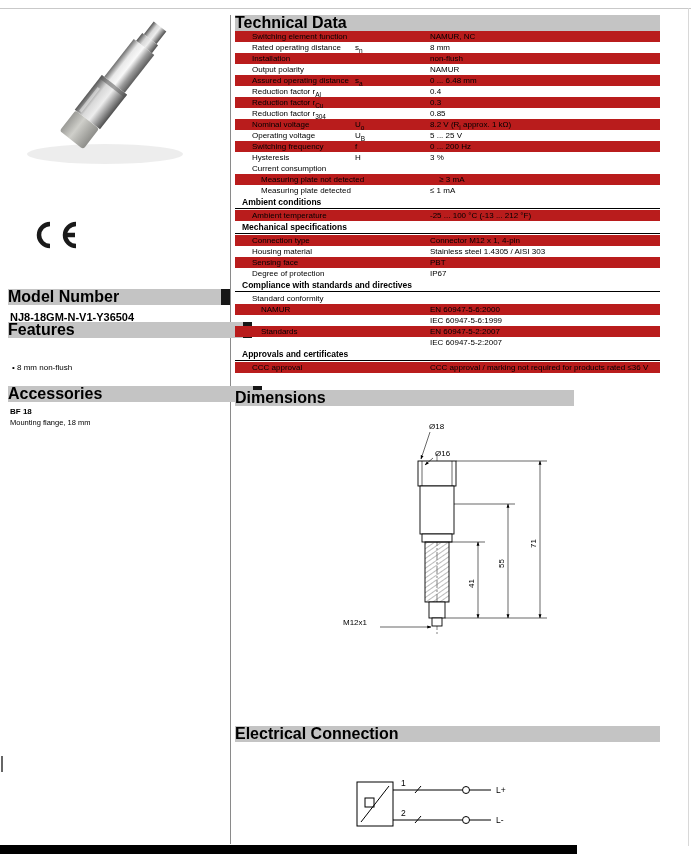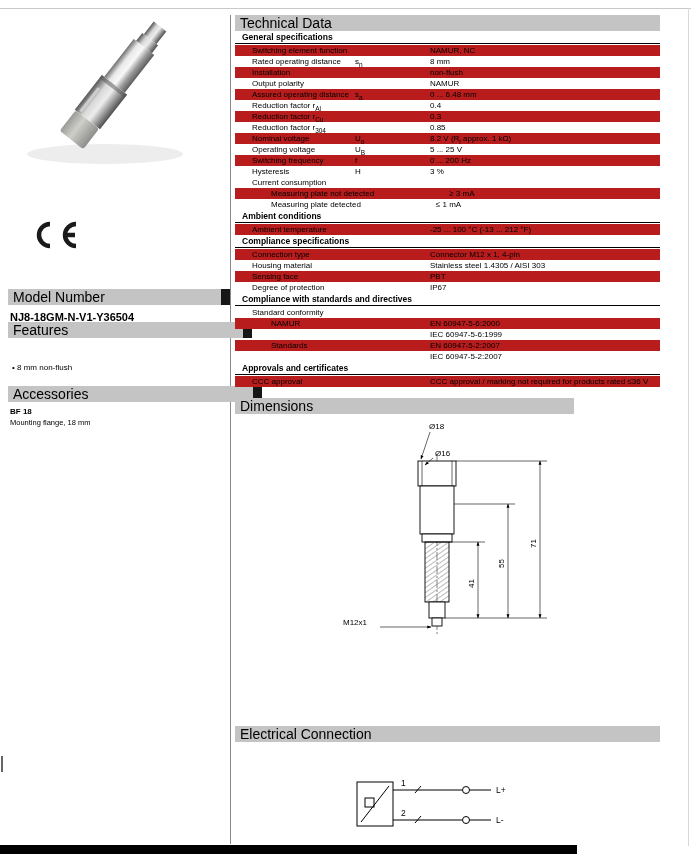--- a/index.html
+++ b/index.html
@@ -7,45 +7,45 @@
   body{font-family:"Liberation Sans",sans-serif;color:#000}
   .page{position:relative;width:691px;height:854px;background:#fff;overflow:hidden}
   .abs{position:absolute}
 
   .hairline-top{left:0;top:8px;width:691px;height:1px;background:#c9c9c9}
   .hairline-right{left:688px;top:8px;width:1px;height:838px;background:#d8d8d8}
   .vdivider{left:230px;top:15px;width:1px;height:829px;background:#8a8a8a}
   .footer-bar{left:0;top:845px;width:577px;height:9px;background:#000}
   .edge-mark{left:1px;top:756px;width:2px;height:16px;background:#666}
 
-  .bar{position:absolute;height:16px;background:#c4c4c4;font-weight:normal;
-       font-size:14px;line-height:16px;padding-left:5px;white-space:nowrap}
+  .bar{position:absolute;height:16px;background:#c4c4c4;font-weight:bold;
+       font-size:16px;line-height:16px;white-space:nowrap}
   .bar.cap{background:linear-gradient(to right,#c4c4c4 calc(100% - 9px),#161616 calc(100% - 9px))}
   .bar-model{left:8px;top:289px;width:222px}
   .bar-features{left:8px;top:322px;width:244px}
   .bar-acc{left:8px;top:386px;width:254px}
   .bar-tech{left:235px;top:15px;width:425px}
-  .bar-dims{left:235px;top:398px;width:339px}
+  .bar-dims{left:235px;top:390px;width:339px}
   .bar-elec{left:235px;top:726px;width:425px}
 
   .photo-svg{left:10px;top:16px}
   .ce-svg{left:30px;top:221px}
   .model-value{left:10px;top:311px;font-size:11px;font-weight:bold;white-space:nowrap}
   .feature-item{left:12px;top:363px;font-size:8px;white-space:nowrap}
   .feature-item::before{content:"•  "}
   .acc-name{left:10px;top:407px;font-size:8px;font-weight:bold;white-space:nowrap}
   .acc-desc{left:10px;top:418px;font-size:7.5px;white-space:nowrap}
 
   .tech-table{left:235px;top:31px;width:425px}
   .sec-title{font-weight:bold;font-size:8.5px;line-height:9px;padding:2px 0 1px 7px;
              border-bottom:1px solid #000;margin-bottom:1px;white-space:nowrap}
   .row{display:flex;font-size:8px;line-height:11px;min-height:11px}
   .row.shade{background:#b91c1c}
   .c-label{flex:0 0 120px;padding-left:17px;white-space:nowrap}
-  .row.ind2 .c-label{padding-left:36px}
+  .row.ind2 .c-label{padding-left:26px}
   .c-sym{flex:0 0 75px;white-space:nowrap}
   .c-val{flex:1 1 auto;white-space:nowrap}
   sub{font-size:6.5px;line-height:0}
 
   .dims-svg{left:335px;top:416px}
   .elec-svg{left:345px;top:768px}
   svg text{font-family:"Liberation Sans",sans-serif}
 </style>
 </head>
 <body>
@@ -104,21 +104,20 @@
   <div class="bar cap bar-features">Features</div>
   <div class="abs feature-item">8 mm non-flush</div>
 
   <div class="bar cap bar-acc">Accessories</div>
   <div class="abs acc-name">BF 18</div>
   <div class="abs acc-desc">Mounting flange, 18 mm</div>
 
   <div class="bar bar-tech">Technical Data</div>
 
   <div class="abs tech-table">
-      <div class="sec-title">General specifications</div>
       <div class="row shade">
         <span class="c-label">Switching element function</span>
         <span class="c-sym"></span>
         <span class="c-val">NAMUR, NC</span>
       </div>
       <div class="row">
         <span class="c-label">Rated operating distance</span>
         <span class="c-sym">s<sub>n</sub></span>
         <span class="c-val">8 mm</span>
       </div>
@@ -186,21 +185,21 @@
         <span class="c-label">Measuring plate detected</span>
         <span class="c-sym"></span>
         <span class="c-val">≤ 1 mA</span>
       </div>
       <div class="sec-title">Ambient conditions</div>
       <div class="row shade">
         <span class="c-label">Ambient temperature</span>
         <span class="c-sym"></span>
         <span class="c-val">-25 ... 100 °C (-13 ... 212 °F)</span>
       </div>
-      <div class="sec-title">Compliance specifications</div>
+      <div class="sec-title">Mechanical specifications</div>
       <div class="row shade">
         <span class="c-label">Connection type</span>
         <span class="c-sym"></span>
         <span class="c-val">Connector M12 x 1, 4-pin</span>
       </div>
       <div class="row">
         <span class="c-label">Housing material</span>
         <span class="c-sym"></span>
         <span class="c-val">Stainless steel 1.4305 / AISI 303</span>
       </div>

